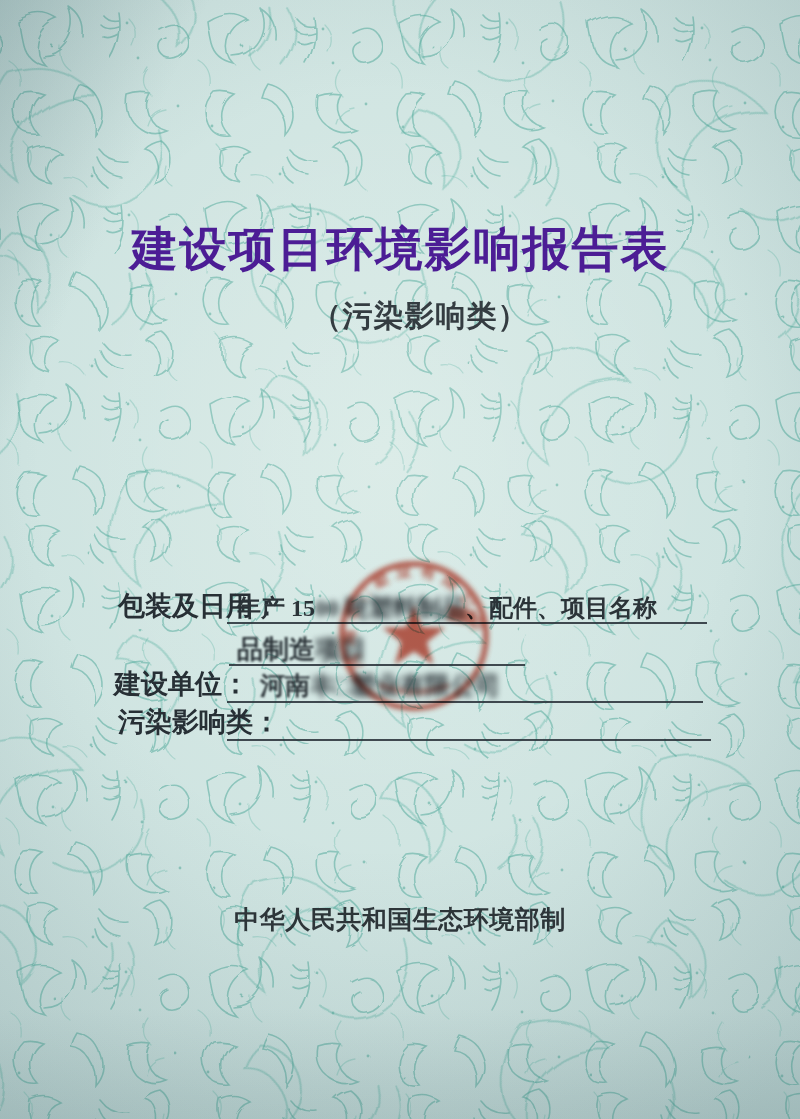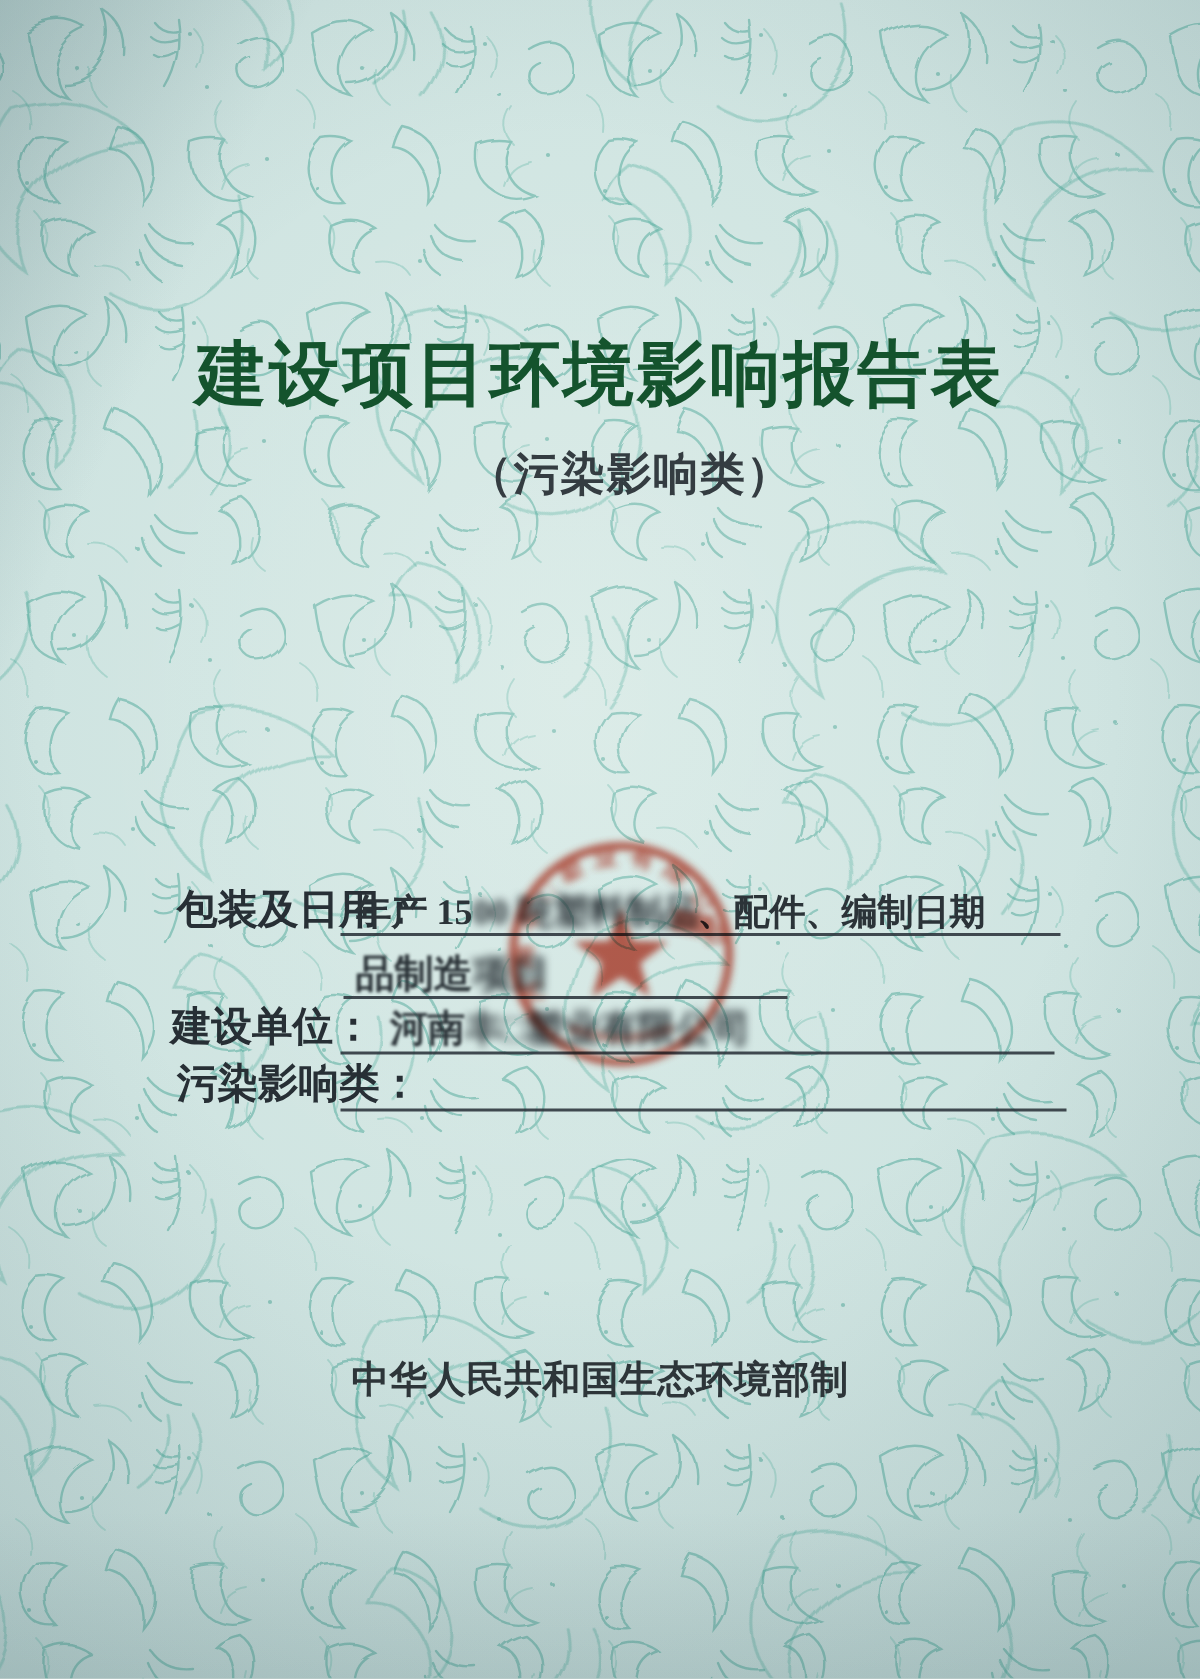--- a/index.html
+++ b/index.html
@@ -15,21 +15,21 @@
   .vignette{
     position:absolute;inset:0;pointer-events:none;
     background:
       linear-gradient(115deg, rgba(52,88,94,0.20) 0%, rgba(52,88,94,0.0) 16%),
       linear-gradient(0deg, rgba(62,96,100,0.12) 0%, rgba(62,96,100,0.0) 10%),
       radial-gradient(ellipse 95% 75% at 48% 42%, rgba(255,255,255,0.10) 0%, rgba(255,255,255,0.0) 45%, rgba(48,82,88,0.16) 100%);
   }
   .txt{position:absolute;color:#2c3338;white-space:nowrap;}
   .title{
     left:0;right:0;top:218px;text-align:center;
-    font-size:47px;font-weight:700;letter-spacing:2px;color:#14532d;
+    font-size:47px;font-weight:700;letter-spacing:2px;color:#4c1d95;
     filter:blur(0.3px);
   }
   .subtitle{
     left:0;right:0;top:296px;text-align:center;
     font-size:30px;font-weight:600;letter-spacing:1px;color:#343c41;
     filter:blur(0.3px);
     margin-left:40px;
   }
   .flabel{font-size:27px;font-weight:700;color:#272f35;filter:blur(0.3px);}
   .fvalue{font-weight:600;color:#2b3338;}
@@ -106,21 +106,21 @@
       <rect x="-20" y="-20" width="840" height="1159" fill="url(#leaf2)"></rect>
     </g>
   </svg>
 
   <div class="vignette"></div>
 
   <div class="txt title">建设项目环境影响报告表</div>
   <div class="txt subtitle">（污染影响类）</div>
 
   <div class="txt flabel" style="left:118px;top:588px;">包装及日用：</div>
-  <div class="txt fvalue" style="left:237px;top:592px;font-size:24px;"><span class="bl04">年产 15</span><span class="bl3">00 吨塑料制品</span><span class="bl04">、配件、编制日期</span></div>
+  <div class="txt fvalue" style="left:237px;top:592px;font-size:24px;"><span class="bl04">年产 15</span><span class="bl3">00 吨塑料制品</span><span class="bl04">、配件、项目名称</span></div>
   <div class="uline" style="left:227px;top:622px;width:480px;"></div>
 
   <div class="txt fvalue" style="left:237px;top:632px;font-size:26px;"><span class="bl1">品制造</span><span class="bl3">项目</span></div>
   <div class="uline" style="left:229px;top:664px;width:296px;"></div>
 
   <div class="txt flabel" style="left:114px;top:666px;">建设单位：</div>
   <div class="txt fvalue" style="left:260px;top:669px;font-size:25px;"><span class="bl1">河南</span><span class="bl3">丰□塑业有限公司</span></div>
   <div class="uline" style="left:227px;top:701px;width:476px;"></div>
 
   <div class="txt flabel" style="left:118px;top:704px;">污染影响类：</div>

